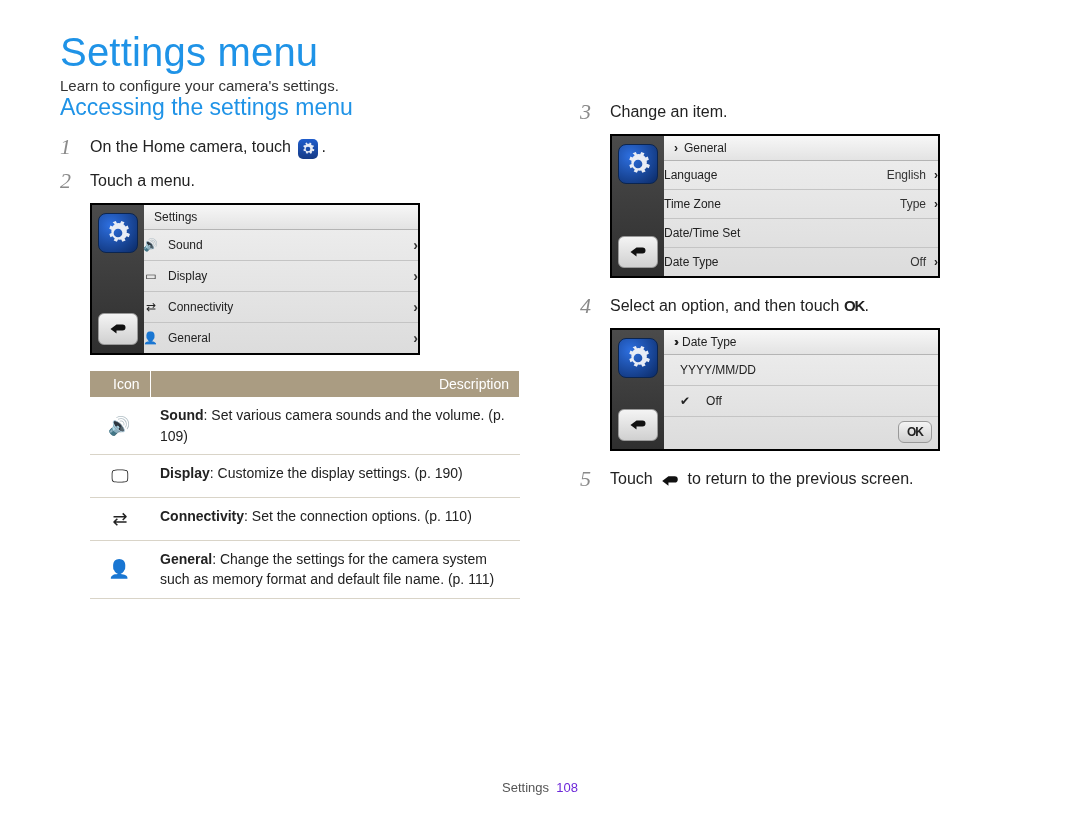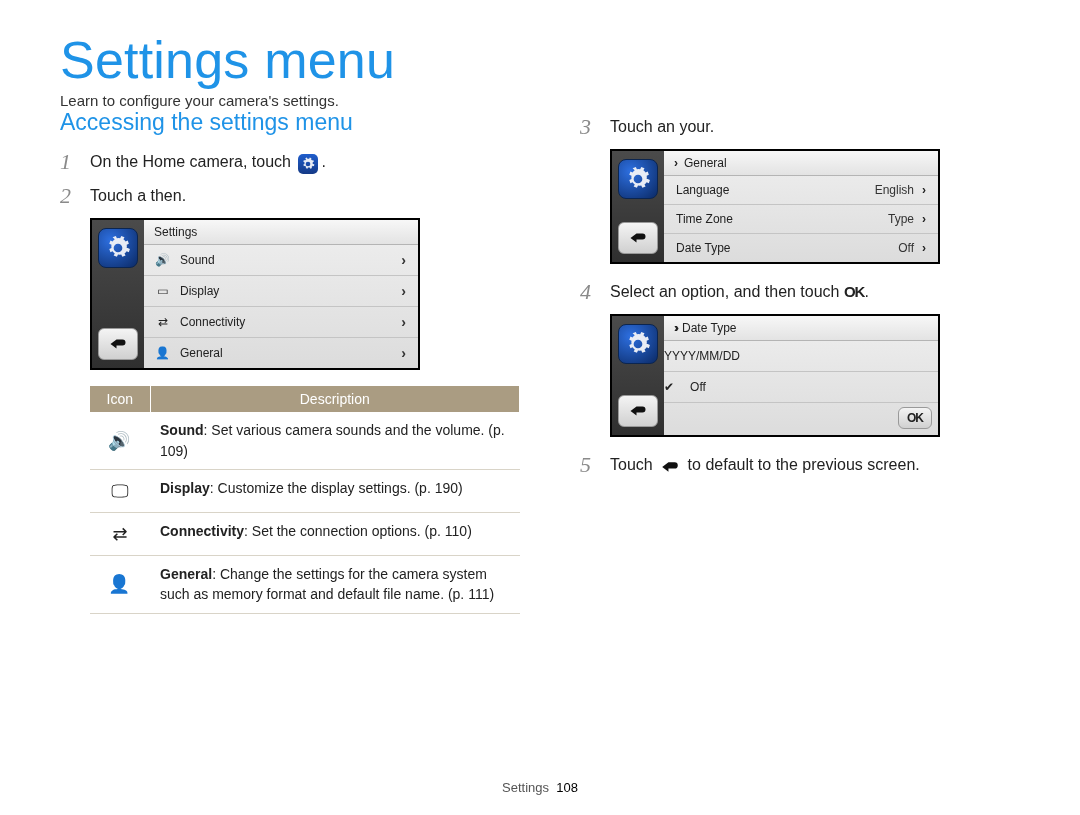--- a/index.html
+++ b/index.html
@@ -19,21 +19,21 @@
     height:815px;
     background:#fff;
     font-family:Helvetica,Arial,sans-serif;
     font-weight:300;
     color:var(--text);
     position:relative;
     padding:30px 60px 0 60px;
   }
   h1.page-title{
     color:var(--blue);
-    font-size:52px;
+    font-size:40px;
     font-weight:400;
     margin:0 0 2px 0;
     letter-spacing:0.2px;
   }
   .page-subtitle{
     font-size:15px;
     color:#333;
   }
   .columns{display:flex;gap:60px}
   .col{flex:1}
@@ -117,33 +117,33 @@
   }
   .lcd-titlebar{
     background:linear-gradient(#f7f7f7,#e3e3e3);
     border-bottom:1px solid #b4b4b4;
     padding:5px 10px;
     font-size:12px;
     display:flex;align-items:center;gap:6px;
   }
   .lcd-row{
     display:flex;align-items:center;justify-content:space-between;
-    padding:7px 12px;
+    padding:7px 0;
     font-size:12px;
     border-bottom:1px solid #c4c4c4;
     position:relative;
   }
   .lcd-row:last-child{border-bottom:none}
   .lcd-row .left{display:flex;align-items:center;gap:10px}
   .lcd-row .right{display:flex;align-items:flex-start;gap:8px;color:#333}
   .mini-icon{width:14px;display:flex;justify-content:center}
   .chev{font-weight:700;font-size:14px}
   .small-chev{font-weight:700;font-size:12px;color:#222}
   .dbl-chev{font-weight:800;letter-spacing:-3px}
-  .lcd-options .lcd-row{padding:8px 0}
+  .lcd-options .lcd-row{padding:8px 16px}
   .lcd-ok{
     display:flex;justify-content:flex-end;padding:4px 6px 6px 6px;
   }
   .lcd-ok .btn{
     background:linear-gradient(#f4f4f4,#d0d0d0);
     border:1px solid #999;border-radius:6px;
     padding:3px 8px;font-weight:800;font-size:12px;
     letter-spacing:-1px;
   }
 
@@ -151,21 +151,21 @@
   table.icontable{
     width:430px;
     border-collapse:collapse;
     margin:6px 0 0 30px;
     font-size:14px;
   }
   table.icontable th{
     background:var(--tan);
     color:#fff;
     font-weight:400;
-    text-align:center;
+    text-align:right;
     padding:5px 10px;
     border-right:1px solid #fff;
     font-size:14px;
   }
   table.icontable th:first-child{width:60px}
   table.icontable td{
     border-bottom:1px solid #d9d4c8;
     padding:8px 10px;
     vertical-align:top;
     line-height:1.45;
@@ -179,21 +179,21 @@
   .check{font-size:12px;color:#222;margin-right:6px}
 
   
   .page-footer{
     position:absolute;
     bottom:20px;left:0;right:0;
     text-align:center;
     font-size:13px;
     color:#555;
   }
-  .page-footer .num{color:#000000}
+  .page-footer .num{color:#6d28d9}
 
   
   .gear-svg path{fill:#e8ecf5}
 </style>
 </head>
 <body>
 
 <h1 class="page-title">Settings menu</h1>
 <div class="page-subtitle">Learn to configure your camera's settings.</div>
 
@@ -209,21 +209,21 @@
         <span class="inline-icon gear-btn">
           <svg viewBox="0 0 24 24" class="gear-svg">
               <path d="M12 8a4 4 0 100 8 4 4 0 000-8zm9 4l2 1-1 3-2-1a8 8 0 01-2 2l1 2-3 1-1-2a8 8 0 01-3 0l-1 2-3-1 1-2a8 8 0 01-2-2l-2 1-1-3 2-1a8 8 0 010-3l-2-1 1-3 2 1a8 8 0 012-2L7 2l3-1 1 2a8 8 0 013 0l1-2 3 1-1 2a8 8 0 012 2l2-1 1 3-2 1a8 8 0 010 3z"></path>
             </svg>
         </span><span>.</span>
       </div>
     </div>
 
     <div class="step">
       <div class="step-num">2</div>
-      <div class="step-text">Touch a then.</div>
+      <div class="step-text">Touch a menu.</div>
     </div>
 
     <div class="lcd">
       <div class="lcd-side">
         <div class="gear">
           <svg viewBox="0 0 24 24" class="gear-svg">
               <path d="M12 8a4 4 0 100 8 4 4 0 000-8zm9 4l2 1-1 3-2-1a8 8 0 01-2 2l1 2-3 1-1-2a8 8 0 01-3 0l-1 2-3-1 1-2a8 8 0 01-2-2l-2 1-1-3 2-1a8 8 0 010-3l-2-1 1-3 2 1a8 8 0 012-2L7 2l3-1 1 2a8 8 0 013 0l1-2 3 1-1 2a8 8 0 012 2l2-1 1 3-2 1a8 8 0 010 3z"></path>
             </svg>
         </div>
         <div class="spacer"></div>
@@ -301,21 +301,21 @@
           <td><span class="bold">General</span><span>: Change the settings for the camera system such as memory format and default file name. (p. 111)</span></td>
         </tr>
       </tbody>
     </table>
   </div>
 
   <div class="col">
 
     <div class="step">
       <div class="step-num">3</div>
-      <div class="step-text">Touch an your.</div>
+      <div class="step-text">Change an item.</div>
     </div>
 
     <div class="lcd">
       <div class="lcd-side">
         <div class="gear">
           <svg viewBox="0 0 24 24" class="gear-svg">
               <path d="M12 8a4 4 0 100 8 4 4 0 000-8zm9 4l2 1-1 3-2-1a8 8 0 01-2 2l1 2-3 1-1-2a8 8 0 01-3 0l-1 2-3-1 1-2a8 8 0 01-2-2l-2 1-1-3 2-1a8 8 0 010-3l-2-1 1-3 2 1a8 8 0 012-2L7 2l3-1 1 2a8 8 0 013 0l1-2 3 1-1 2a8 8 0 012 2l2-1 1 3-2 1a8 8 0 010 3z"></path>
             </svg>
         </div>
         <div class="spacer"></div>
@@ -340,20 +340,26 @@
             </div>
         </div>
         <div class="lcd-row">
           <div class="left">
               <span>Time Zone</span>
             </div>
           <div class="right">
               <span>Type</span>
               <span class="small-chev">›</span>
             </div>
+        </div>
+        <div class="lcd-row">
+          <div class="left">
+              <span>Date/Time Set</span>
+            </div>
+          <div class="right"></div>
         </div>
         <div class="lcd-row">
           <div class="left">
               <span>Date Type</span>
             </div>
           <div class="right">
               <span>Off</span>
               <span class="small-chev">›</span>
             </div>
         </div>
@@ -405,21 +411,21 @@
 
     <div class="step">
       <div class="step-num">5</div>
       <div class="step-text">
         <span>Touch </span>
         <span class="inline-icon">
           <svg width="20" height="14" viewBox="0 0 24 18">
               <path d="M10 3L2 9l8 6v-4h8a4 4 0 000-8h-0V3z" fill="#111"></path>
             </svg>
         </span>
-        <span> to default to the previous screen.</span>
+        <span> to return to the previous screen.</span>
       </div>
     </div>
 
   </div>
 </div>
 
 <div class="page-footer">
   <span>Settings</span>&nbsp;&nbsp;<span class="num">108</span>
 </div>
 

